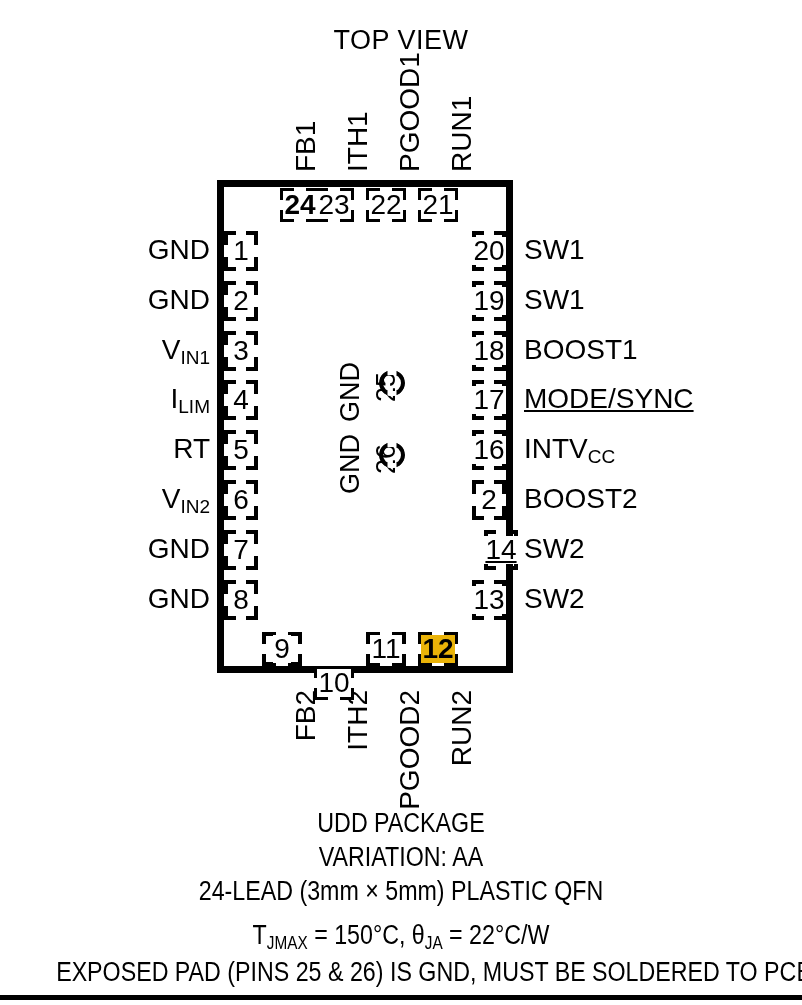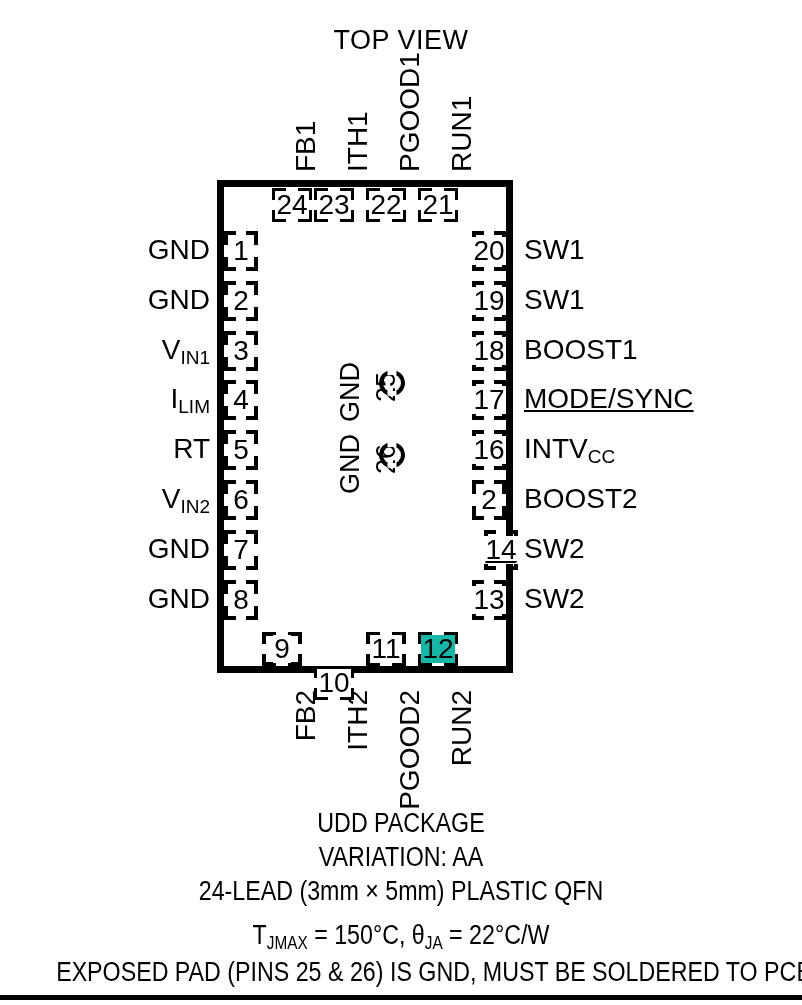--- a/index.html
+++ b/index.html
@@ -339,21 +339,21 @@
         <div class="seg" style="left: 22px; top: 0px; width: 12px; height: 4px;"></div>
         <div class="seg" style="left: 0px; top: 36px; width: 12px; height: 4px;"></div>
         <div class="seg" style="left: 22px; top: 36px; width: 12px; height: 4px;"></div>
         <div class="seg" style="left: 0px; top: 0px; width: 4px; height: 14px;"></div>
         <div class="seg" style="left: 0px; top: 26px; width: 4px; height: 14px;"></div>
         <div class="seg" style="left: 30px; top: 0px; width: 4px; height: 14px;"></div>
         <div class="seg" style="left: 30px; top: 26px; width: 4px; height: 14px;"></div>
         <span style="position: relative; z-index: 2; background: rgb(255, 255, 255); padding: 0px 1px;">13</span>
       </div>
       <div class="pin-label right" style="left: 524px; top: 584.6px;">SW2</div>
-      <div class="pin-box" style="left: 272px; top: 188px; width: 40px; height: 34px;">
+      <div class="pin-box" style="left: 280px; top: 188px; width: 40px; height: 34px; font-weight: bold;">
         <div class="seg" style="left: 0px; top: 0px; width: 14px; height: 4px;"></div>
         <div class="seg" style="left: 26px; top: 0px; width: 14px; height: 4px;"></div>
         <div class="seg" style="left: 0px; top: 30px; width: 14px; height: 4px;"></div>
         <div class="seg" style="left: 26px; top: 30px; width: 14px; height: 4px;"></div>
         <div class="seg" style="left: 0px; top: 0px; width: 4px; height: 12px;"></div>
         <div class="seg" style="left: 0px; top: 22px; width: 4px; height: 12px;"></div>
         <div class="seg" style="left: 36px; top: 0px; width: 4px; height: 12px;"></div>
         <div class="seg" style="left: 36px; top: 22px; width: 4px; height: 12px;"></div>
         <span style="position: relative; z-index: 2; background: rgb(255, 255, 255); padding: 0px 1px;">24</span>
       </div>
@@ -432,21 +432,21 @@
       <div class="vlabel" style="left: 396px; top: 690px; transform-origin: 0px 0px; transform: rotate(-90deg) translateX(-100%);">PGOOD2</div>
       <div class="pin-box" style="left: 418px; top: 632px; width: 40px; height: 34px;">
         <div class="seg" style="left: 0px; top: 0px; width: 14px; height: 4px;"></div>
         <div class="seg" style="left: 26px; top: 0px; width: 14px; height: 4px;"></div>
         <div class="seg" style="left: 0px; top: 30px; width: 14px; height: 4px;"></div>
         <div class="seg" style="left: 26px; top: 30px; width: 14px; height: 4px;"></div>
         <div class="seg" style="left: 0px; top: 0px; width: 4px; height: 12px;"></div>
         <div class="seg" style="left: 0px; top: 22px; width: 4px; height: 12px;"></div>
         <div class="seg" style="left: 36px; top: 0px; width: 4px; height: 12px;"></div>
         <div class="seg" style="left: 36px; top: 22px; width: 4px; height: 12px;"></div>
-        <span style="position: relative; z-index: 2; background: #14b8a6; padding: 0px 1px;">12</span>
+        <span style="position: relative; z-index: 2; background: #eab308; padding: 0px 1px; font-weight: bold;">12</span>
       </div>
       <div class="vlabel" style="left: 448px; top: 690px; transform-origin: 0px 0px; transform: rotate(-90deg) translateX(-100%);">RUN2</div>
       <div class="pad-text" style="left: 337px; top: 422px;">GND</div>
       <div class="pad-text" style="left: 373px; top: 402px;">25</div>
       <div class="pad-circle" style="left: 379px; top: 370px;">
         <div class="gap g-top"></div>
         <div class="gap g-bottom"></div>
       </div>
       <div class="pad-text" style="left: 337px; top: 494px;">GND</div>
       <div class="pad-text" style="left: 373px; top: 474px;">26</div>

